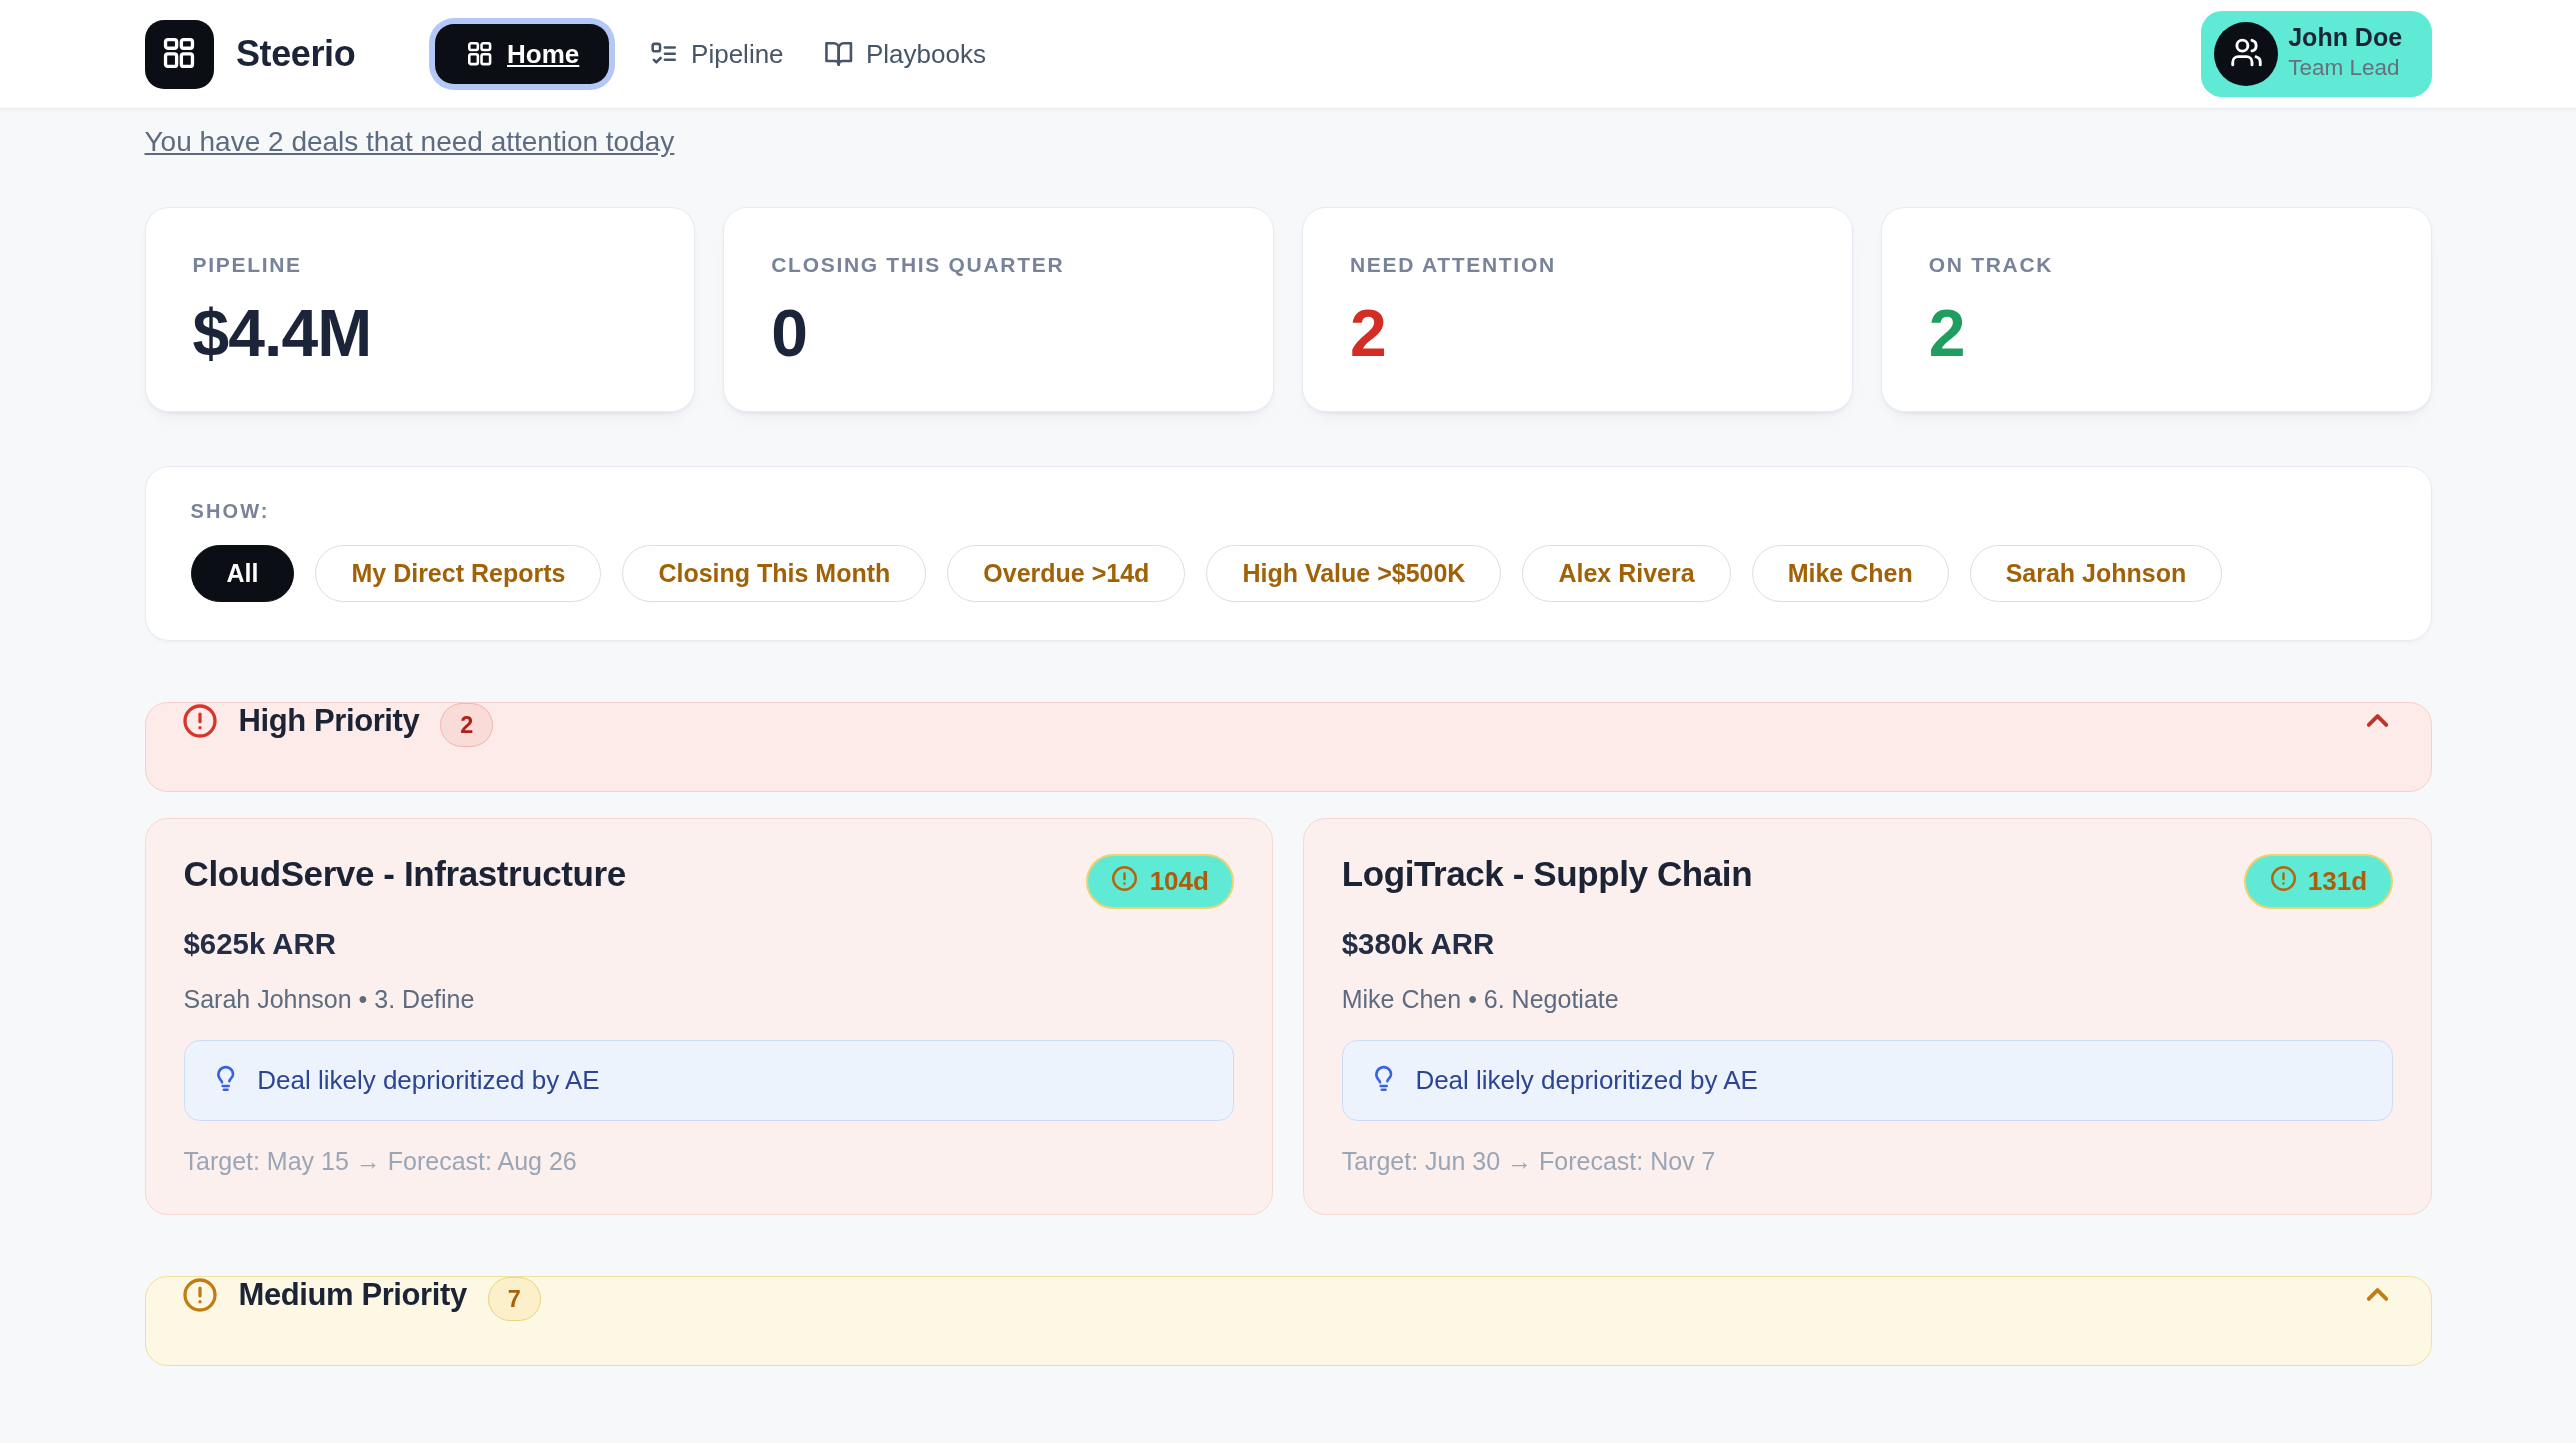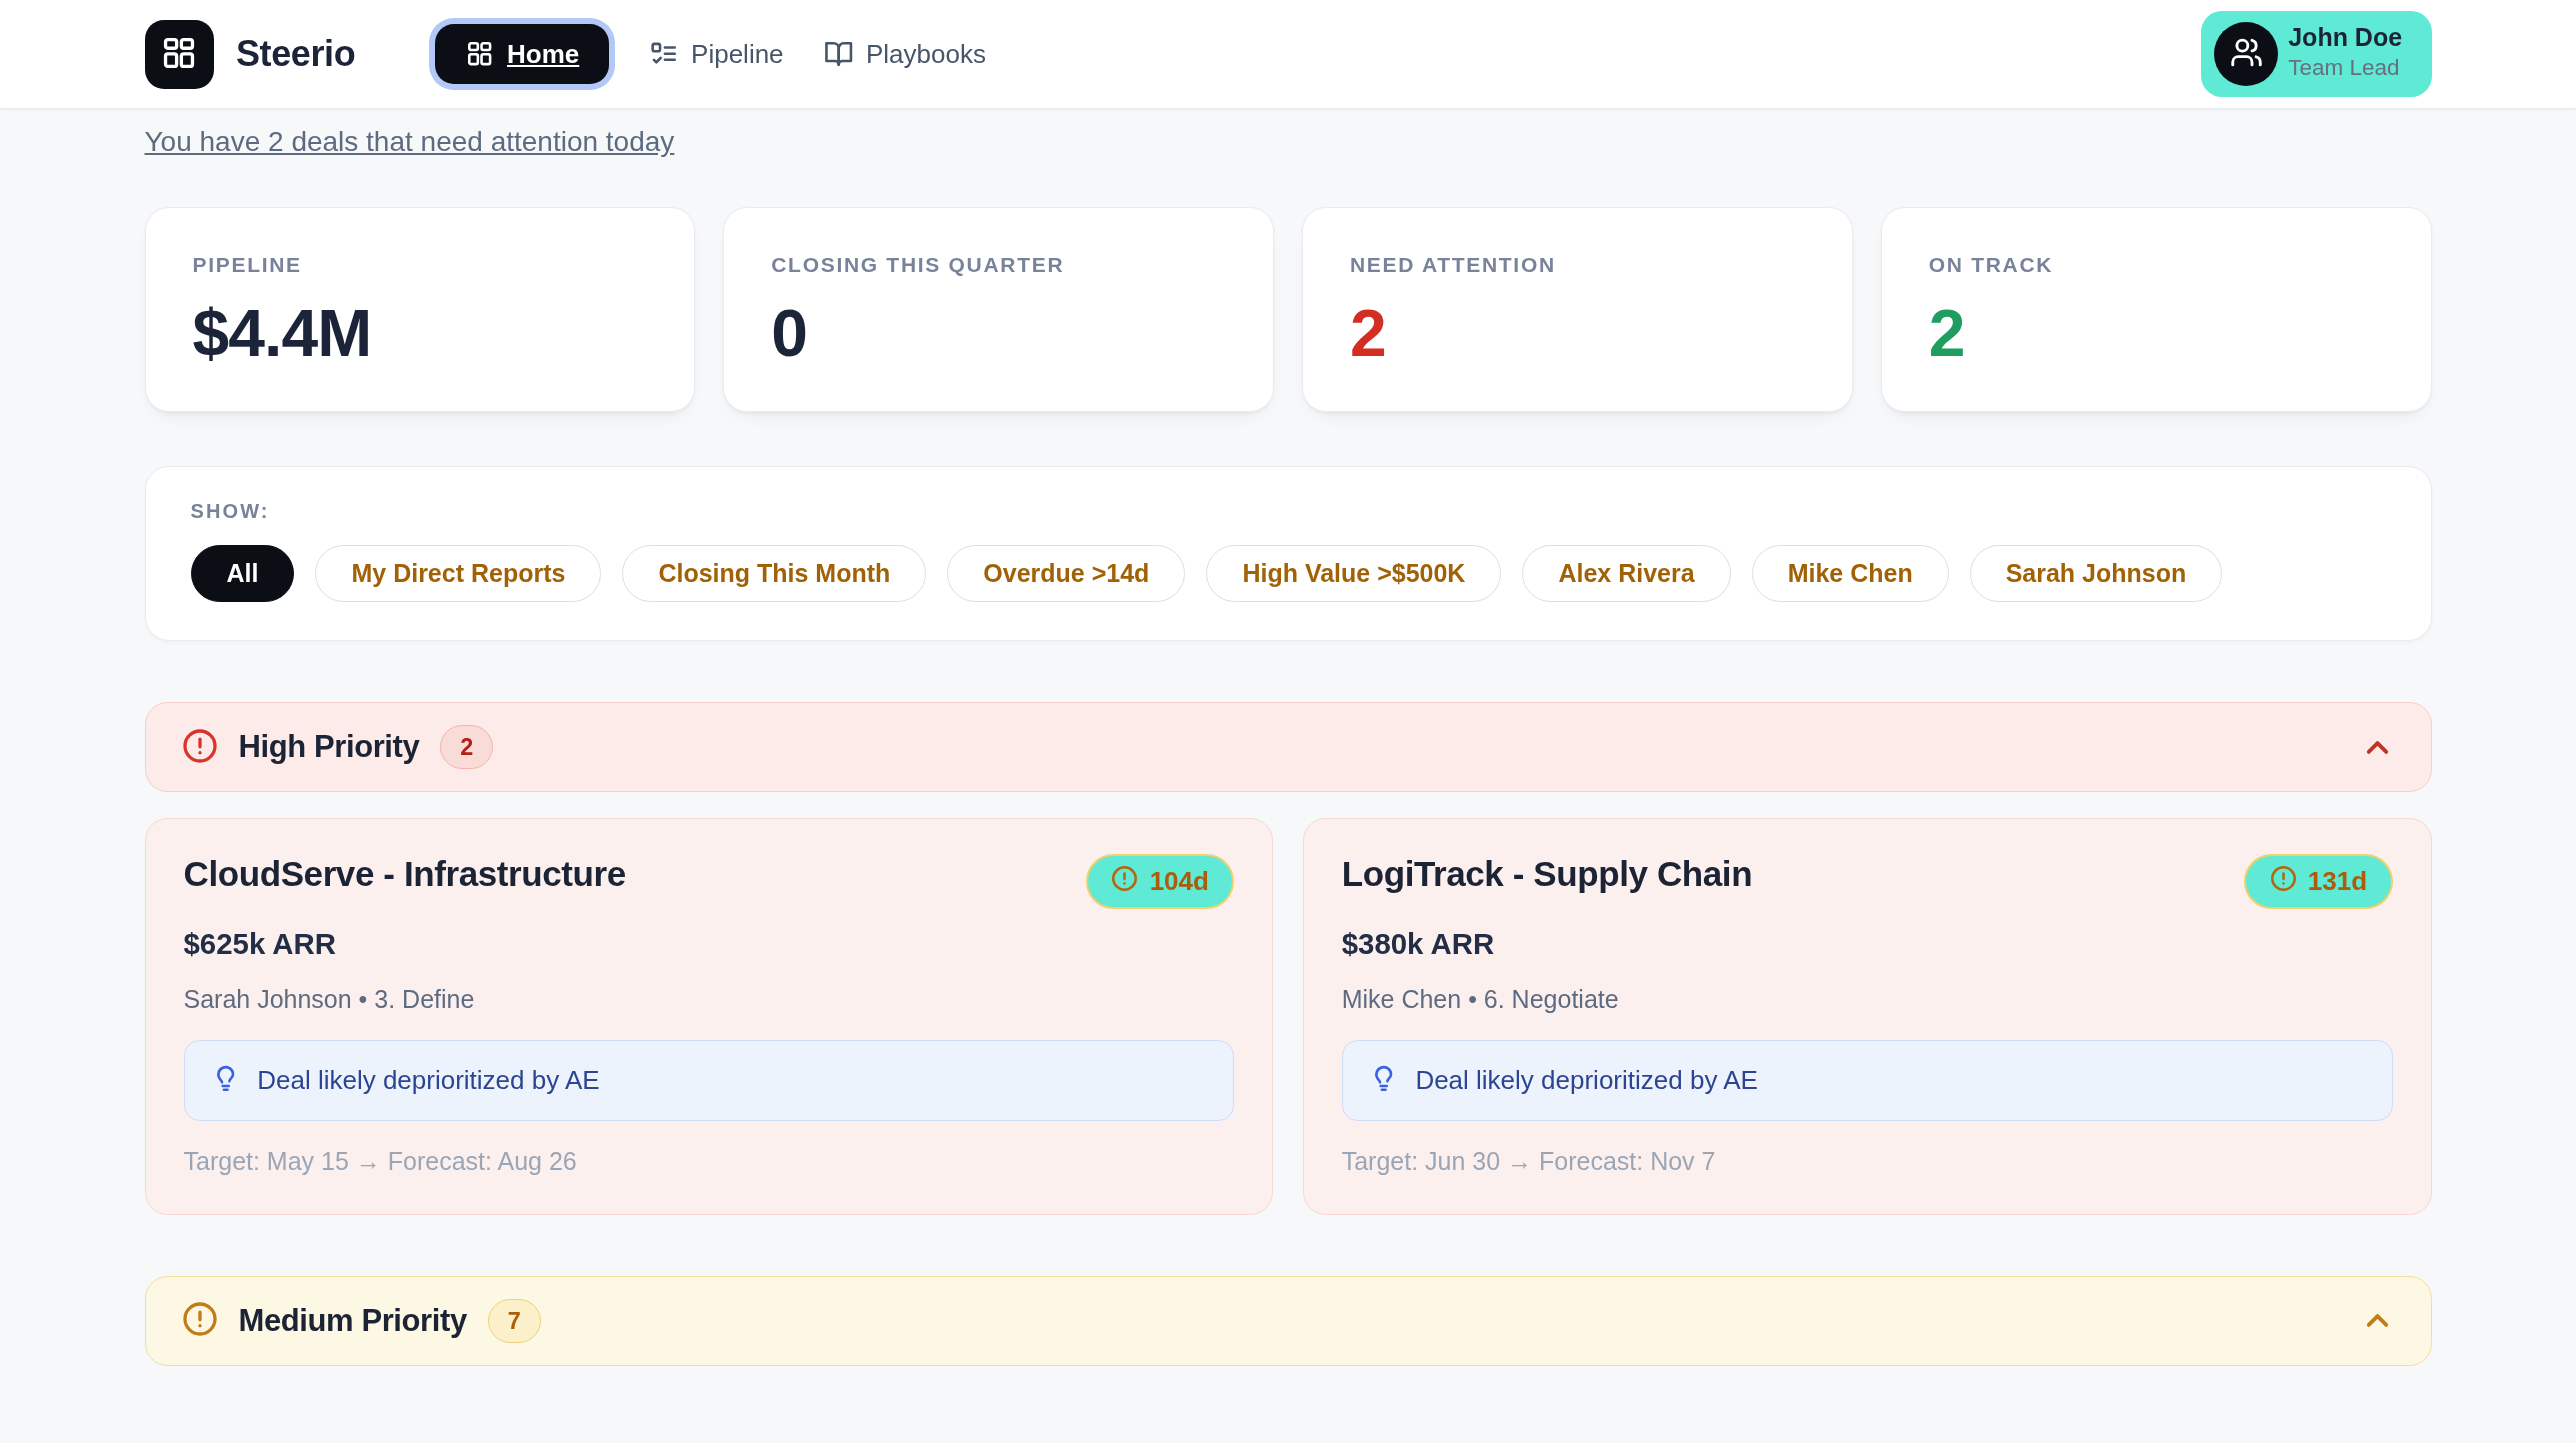--- a/index.html
+++ b/index.html
@@ -76,21 +76,21 @@
   .chip {
     font-size:25px; font-weight:600; color:#a16207; background:#fff;
     border:1.7px solid #d9dfe7; border-radius:865px; padding:13px 35px; cursor:pointer;
     line-height:1.15;
   }
   .chip.active { background:#0b0e14; border-color:#0b0e14; color:#fff; }
 
   
   .section-header {
     margin-top:61px; border-radius:22.5px; height:90px;
-    display:flex; align-items:center; padding:0 36px; cursor:pointer;
+    display:flex; align-items:flex-start; padding:0 36px; cursor:pointer;
   }
   .section-header.high { background:#fcebe8; border:1.7px solid #f6cfca; }
   .section-header.medium { background:#fdf8e4; border:1.7px solid #f0df9e; }
   .section-title { font-size:31px; font-weight:800; letter-spacing:-0.4px; color:#1b2335; margin-left:21px; }
   .count-badge {
     margin-left:21px; font-size:23.4px; font-weight:700;
     padding:7px 19px; border-radius:865px; line-height:1.2;
   }
   .count-badge.high { background:#f9dcd8; border:1.7px solid #f2b5ae; color:#b02117; }
   .count-badge.medium { background:#fbf0c9; border:1.7px solid #ead579; color:#a8600c; }

